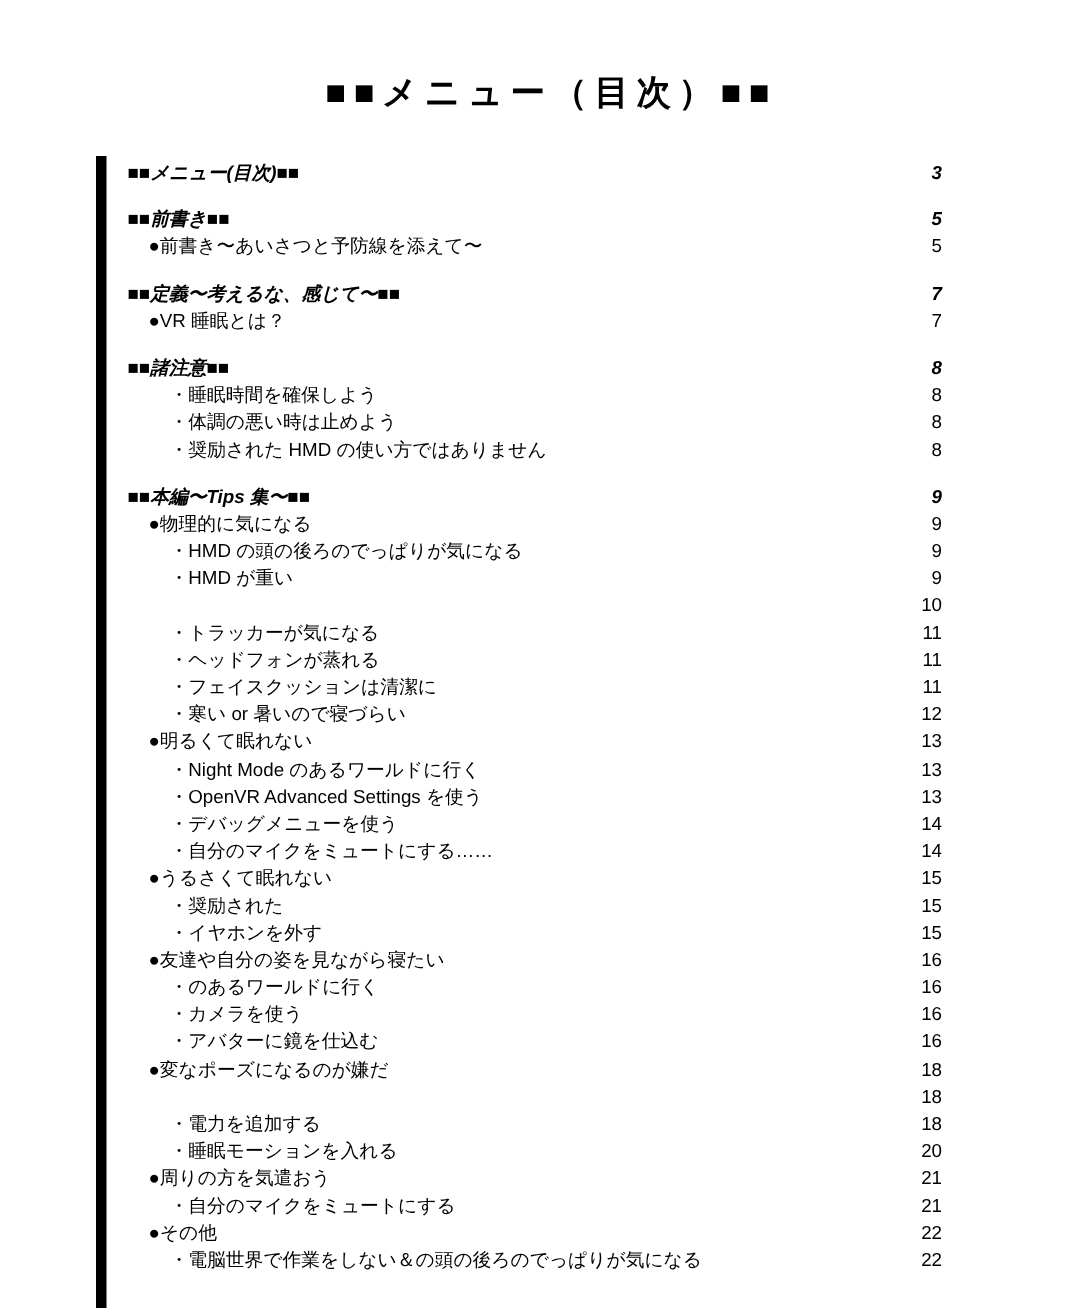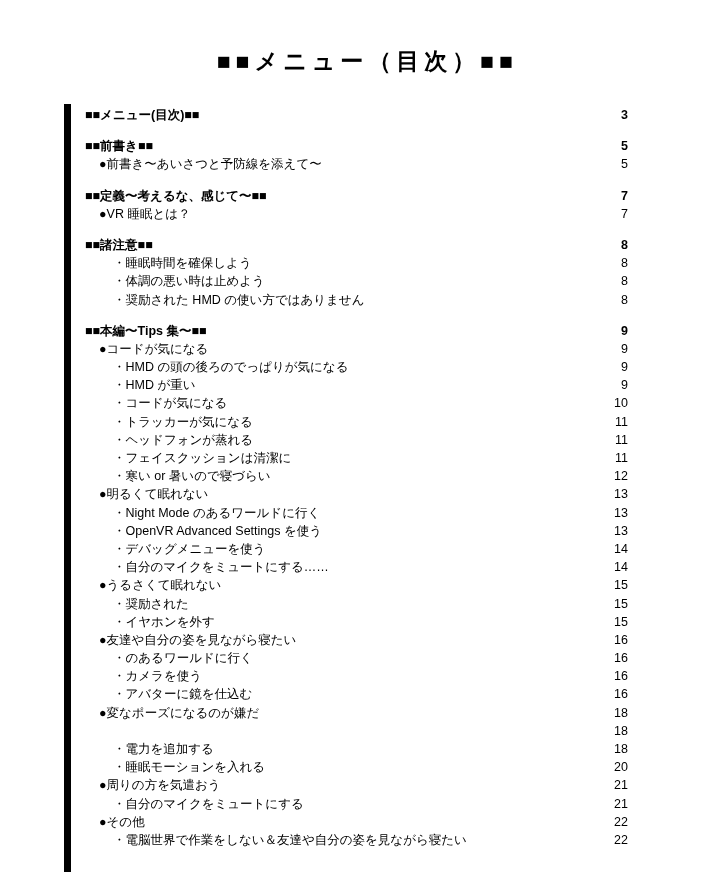--- a/index.html
+++ b/index.html
@@ -34,21 +34,21 @@
     font-size:12.5px;
   }
   .row {
     display:flex;
     align-items:baseline;
     height:18.2px;
     line-height:18.2px;
     white-space:nowrap;
   }
   .row.gap { margin-top:13px; }
-  .lvl0 { font-weight:bold; }
+  .lvl0 { font-weight:bold;font-style:italic; }
   .lvl1 .label { padding-left:14px; }
   .lvl2 .label { padding-left:28px; }
   .label { overflow:hidden; }
   .pg { margin-left:auto; padding-left:10px; }
 </style>
 </head>
 <body>
 
 <div class="page">
   <div class="left-bar"></div>
@@ -88,33 +88,32 @@
       </div>
       <div class="row lvl2">
         <span class="label">・奨励された HMD の使い方ではありません</span>
         <span class="pg">8</span>
       </div>
       <div class="row lvl0 gap">
         <span class="label">■■本編〜Tips 集〜■■</span>
         <span class="pg">9</span>
       </div>
       <div class="row lvl1">
-        <span class="label">●コードが気になる</span>
+        <span class="label">●物理的に気になる</span>
         <span class="pg">9</span>
       </div>
       <div class="row lvl2">
         <span class="label">・HMD の頭の後ろのでっぱりが気になる</span>
         <span class="pg">9</span>
       </div>
       <div class="row lvl2">
         <span class="label">・HMD が重い</span>
         <span class="pg">9</span>
       </div>
       <div class="row lvl2">
-        <span class="label">・コードが気になる</span>
         <span class="pg">10</span>
       </div>
       <div class="row lvl2">
         <span class="label">・トラッカーが気になる</span>
         <span class="pg">11</span>
       </div>
       <div class="row lvl2">
         <span class="label">・ヘッドフォンが蒸れる</span>
         <span class="pg">11</span>
       </div>
@@ -195,17 +194,17 @@
       </div>
       <div class="row lvl2">
         <span class="label">・自分のマイクをミュートにする</span>
         <span class="pg">21</span>
       </div>
       <div class="row lvl1">
         <span class="label">●その他</span>
         <span class="pg">22</span>
       </div>
       <div class="row lvl2">
-        <span class="label">・電脳世界で作業をしない＆友達や自分の姿を見ながら寝たい</span>
+        <span class="label">・電脳世界で作業をしない＆の頭の後ろのでっぱりが気になる</span>
         <span class="pg">22</span>
       </div>
     </div>
 </div>
 
 </body></html>

